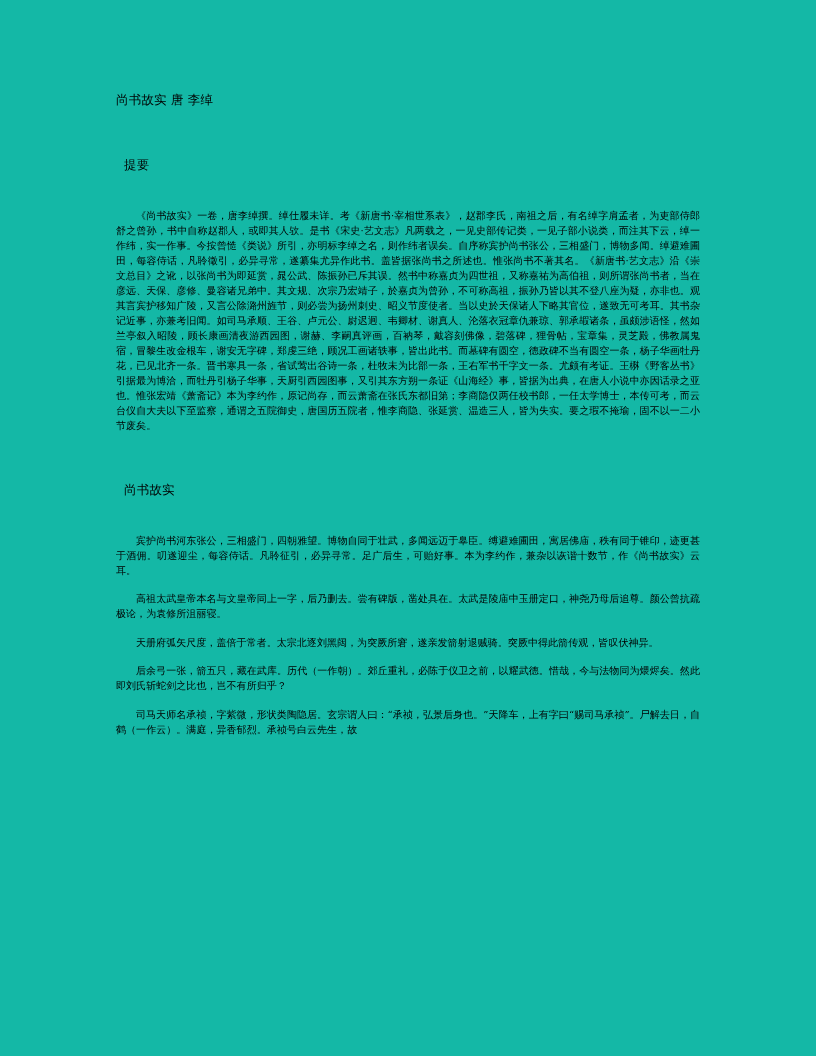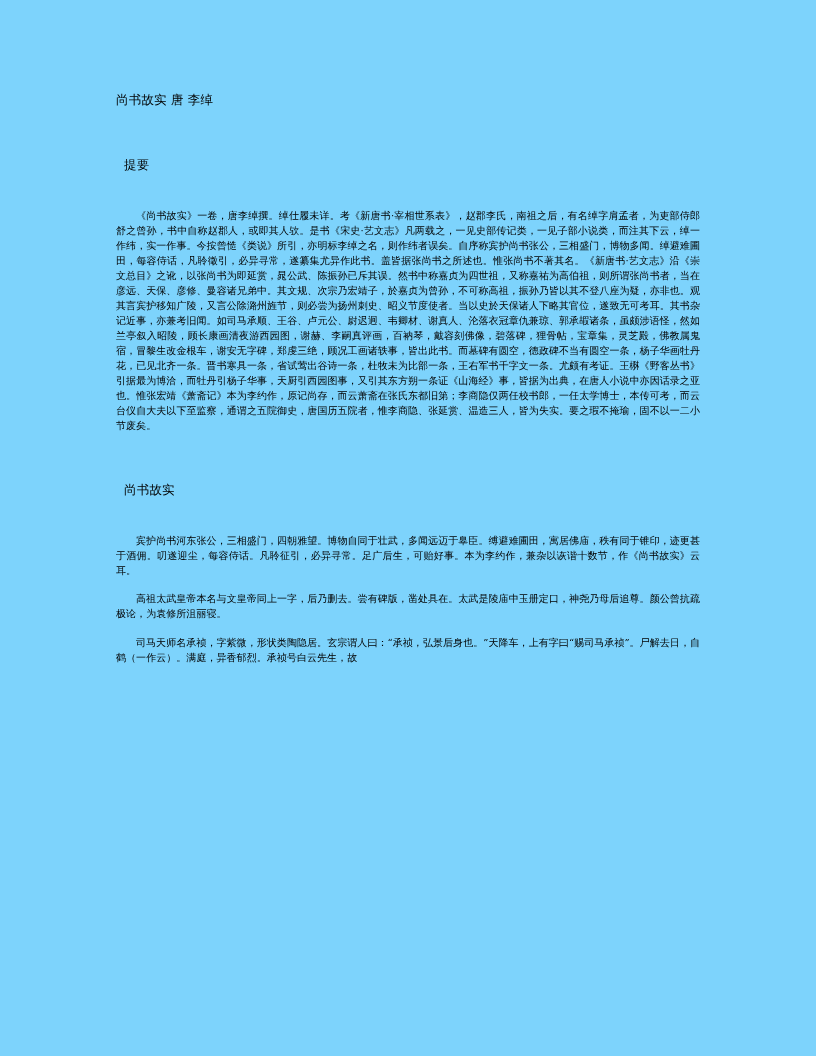--- a/index.html
+++ b/index.html
@@ -9,21 +9,21 @@
     background: #ffffff;
   }
   body {
     font-family: "DejaVu Serif", "Liberation Serif", serif;
     color: #000000;
   }
   .page {
     position: relative;
     width: 816px;
     height: 1056px;
-    background: #7dd3fc;
+    background: #14b8a6;
     box-sizing: border-box;
     overflow: hidden;
   }
   .content {
     position: absolute;
     left: 116px;
     top: 92px;
     width: 584px;
   }
   .doc-title {
@@ -85,18 +85,20 @@
 
     <div class="section-heading">尚书故实</div>
 
     <div class="spacer-heading"></div>
 
     <p class="para">宾护尚书河东张公，三相盛门，四朝雅望。博物自同于壮武，多闻远迈于辠臣。缚避难圃田，寓居佛庙，秩有同于锥印，迹更甚于酒佣。叨遂迎尘，每容侍话。凡聆征引，必异寻常。足广后生，可贻好事。本为李约作，兼杂以诙谐十数节，作《尚书故实》云耳。</p>
 
     <p class="para">高祖太武皇帝本名与文皇帝同上一字，后乃删去。尝有碑版，凿处具在。太武是陵庙中玉册定口，神尧乃母后追尊。颜公曾抗疏极论，为袁修所沮丽寝。</p>
 
 
+    <p class="para">天册府弧矢尺度，盖倍于常者。太宗北逐刘黑闼，为突厥所窘，遂亲发箭射退贼骑。突厥中得此箭传观，皆叹伏神异。</p>
 
+    <p class="para">后余弓一张，箭五只，藏在武库。历代（一作朝）。郊丘重礼，必陈于仪卫之前，以耀武德。惜哉，今与法物同为煨烬矣。然此即刘氏斩蛇剑之比也，岂不有所归乎？</p>
 
     <p class="para">司马天师名承祯，字紫微，形状类陶隐居。玄宗谓人曰：“承祯，弘景后身也。”天降车，上有字曰“赐司马承祯”。尸解去日，自鹤（一作云）。满庭，异香郁烈。承祯号白云先生，故</p>
 
   </div>
 </div>
 
 </body></html>

